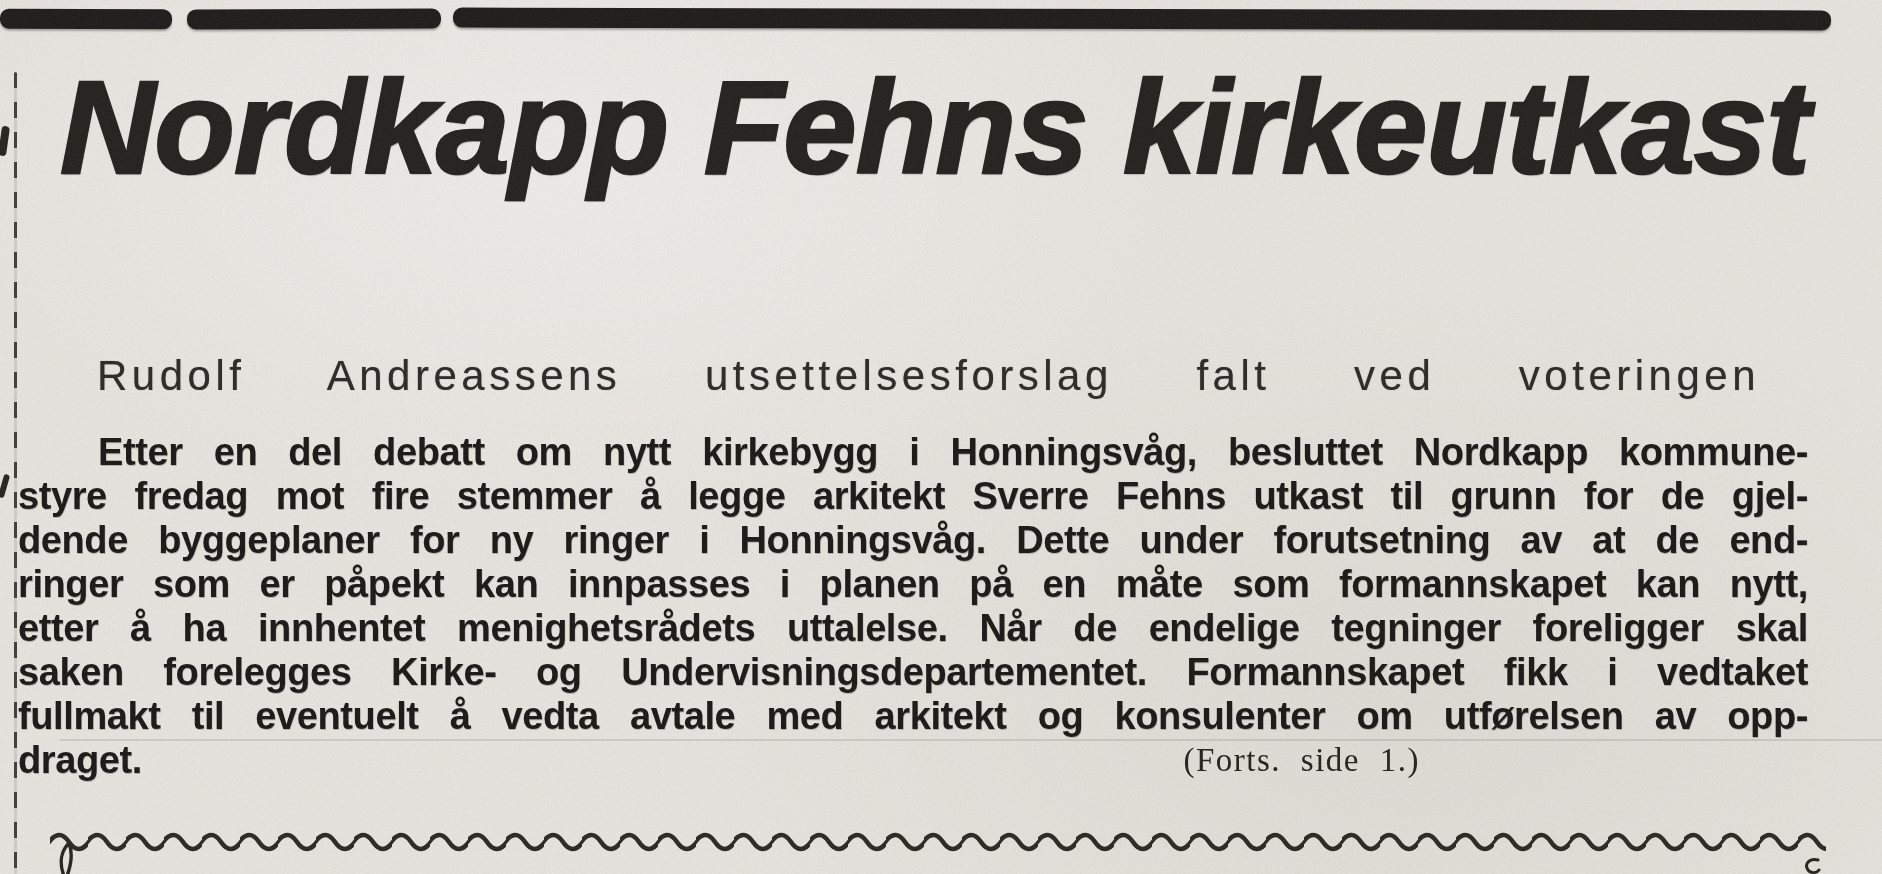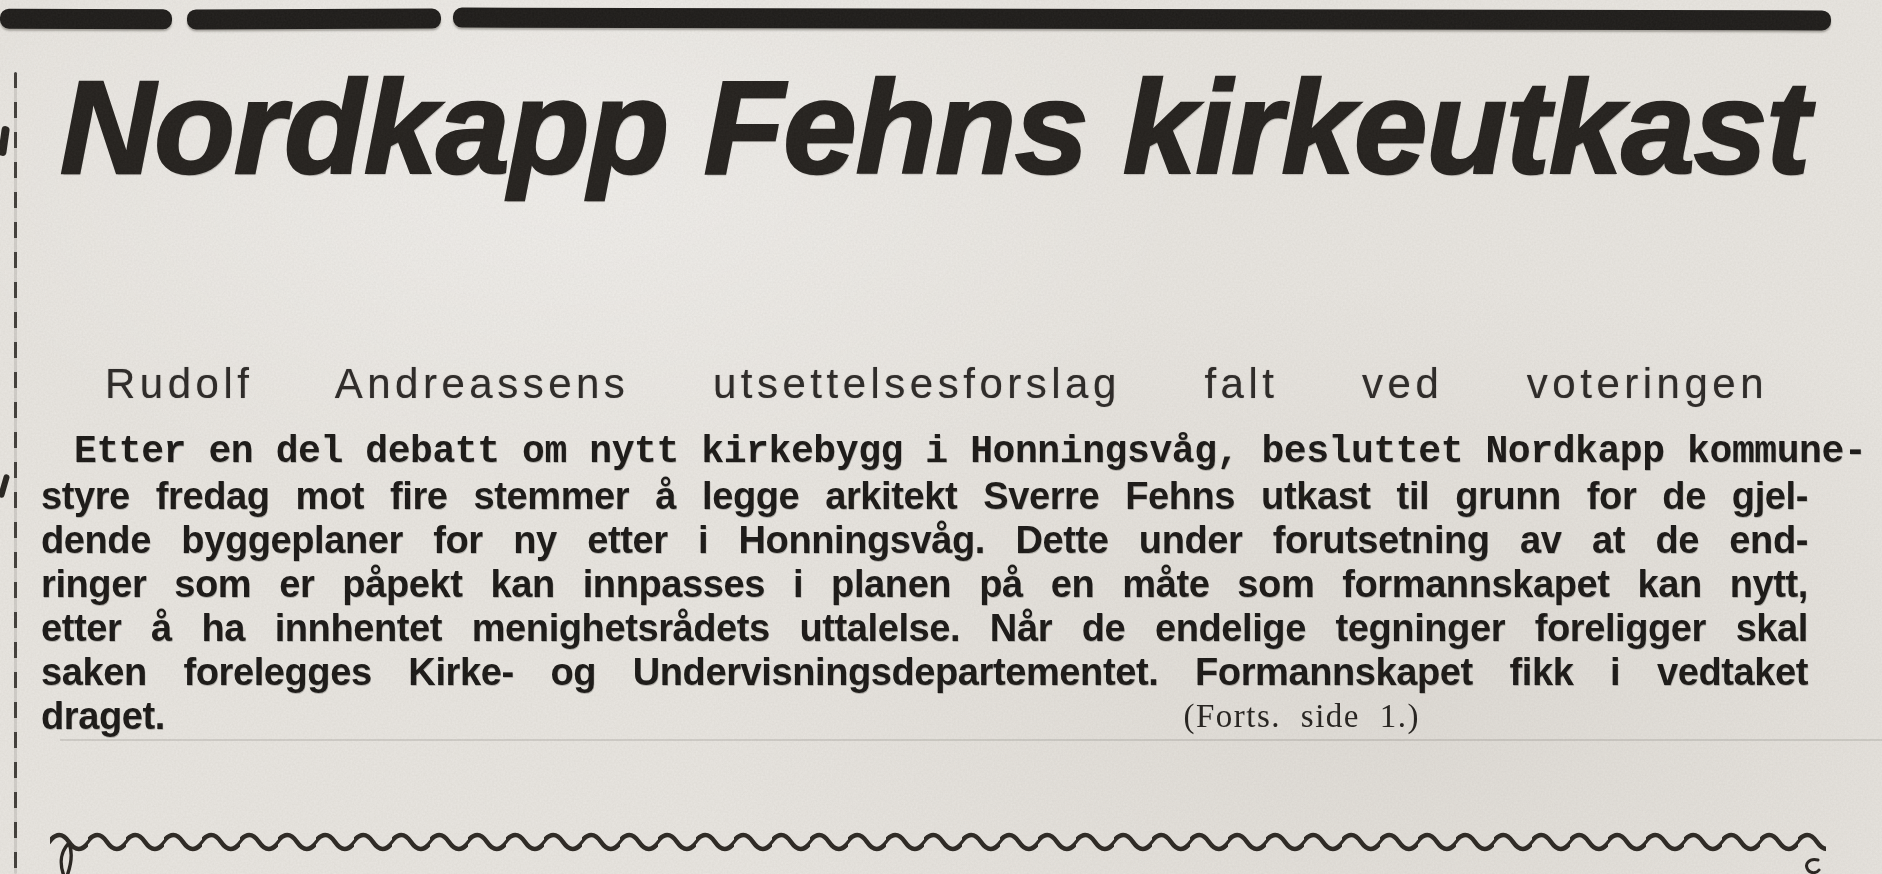--- a/index.html
+++ b/index.html
@@ -49,38 +49,38 @@
     color: #23201d;
     letter-spacing: -1px;
     -webkit-text-stroke: 2.5px #23201d;
     text-shadow: 1px 2px 1px rgba(35,32,29,0.28), -1px 0 1px rgba(35,32,29,0.22);
   }
   .hl-line { text-align: justify; text-align-last: justify; white-space: nowrap; }
 
   
   .subheadline {
     position: absolute; left: 97px; top: 350px; width: 1663px;
-    margin: 8px; font-weight: normal;
+    margin: 0; font-weight: normal;
     font-size: 42px; line-height: 52px;
     letter-spacing: 4.5px;
     color: #2b2826;
     text-align: justify; text-align-last: justify; white-space: nowrap;
     text-shadow: 0 0 1px rgba(43,40,38,0.5);
   }
 
   
   .body-text {
     position: absolute; left: 18px; top: 430px; width: 1790px;
     font-weight: bold; font-size: 38px; line-height: 44px;
     color: #191715;
     letter-spacing: -0.4px;
     text-shadow: 0.5px 1px 0.5px rgba(25,23,21,0.25);
   }
-  .b-line { text-align: justify; text-align-last: justify; white-space: nowrap; padding-left: 23px; }
-  .b-line.indent { padding-left: 56px; font-family: Liberation Mono, monospace; }
+  .b-line { text-align: justify; text-align-last: justify; white-space: nowrap; }
+  .b-line.indent { padding-left: 80px; }
   .b-last { display: flex; align-items: flex-end; }
   .continuation {
     font-family: "Liberation Serif", serif;
     font-weight: normal; font-style: normal;
     font-size: 33px; letter-spacing: 1.5px; word-spacing: 10px;
     color: #24211e;
     margin-left: auto; margin-right: 388px;
     text-shadow: none;
   }
 
@@ -112,24 +112,25 @@
 
   <h1 class="headline">
     <div class="hl-line">Nordkapp Fehns kirkeutkast</div>
   </h1>
 
   <h2 class="subheadline">Rudolf Andreassens utsettelsesforslag falt ved voteringen</h2>
 
   <div class="body-text">
     <div class="b-line indent">Etter en del debatt om nytt kirkebygg i Honningsvåg, besluttet Nordkapp kommune-</div>
     <div class="b-line">styre fredag mot fire stemmer å legge arkitekt Sverre Fehns utkast til grunn for de gjel-</div>
-    <div class="b-line">dende byggeplaner for ny etter i Honningsvåg. Dette under forutsetning av at de end-</div>
+    <div class="b-line">dende byggeplaner for ny ringer i Honningsvåg. Dette under forutsetning av at de end-</div>
     <div class="b-line">ringer som er påpekt kan innpasses i planen på en måte som formannskapet kan nytt,</div>
     <div class="b-line">etter å ha innhentet menighetsrådets uttalelse. Når de endelige tegninger foreligger skal</div>
     <div class="b-line">saken forelegges Kirke- og Undervisningsdepartementet. Formannskapet fikk i vedtaket</div>
+    <div class="b-line">fullmakt til eventuelt å vedta avtale med arkitekt og konsulenter om utførelsen av opp-</div>
     <div class="b-line b-last">
       <span>draget.</span>
       <span class="continuation">(Forts. side 1.)</span>
     </div>
   </div>
 
   <div class="faint-line"></div>
 
   <svg class="wave" width="1776" height="28" aria-hidden="true">
     <defs>

